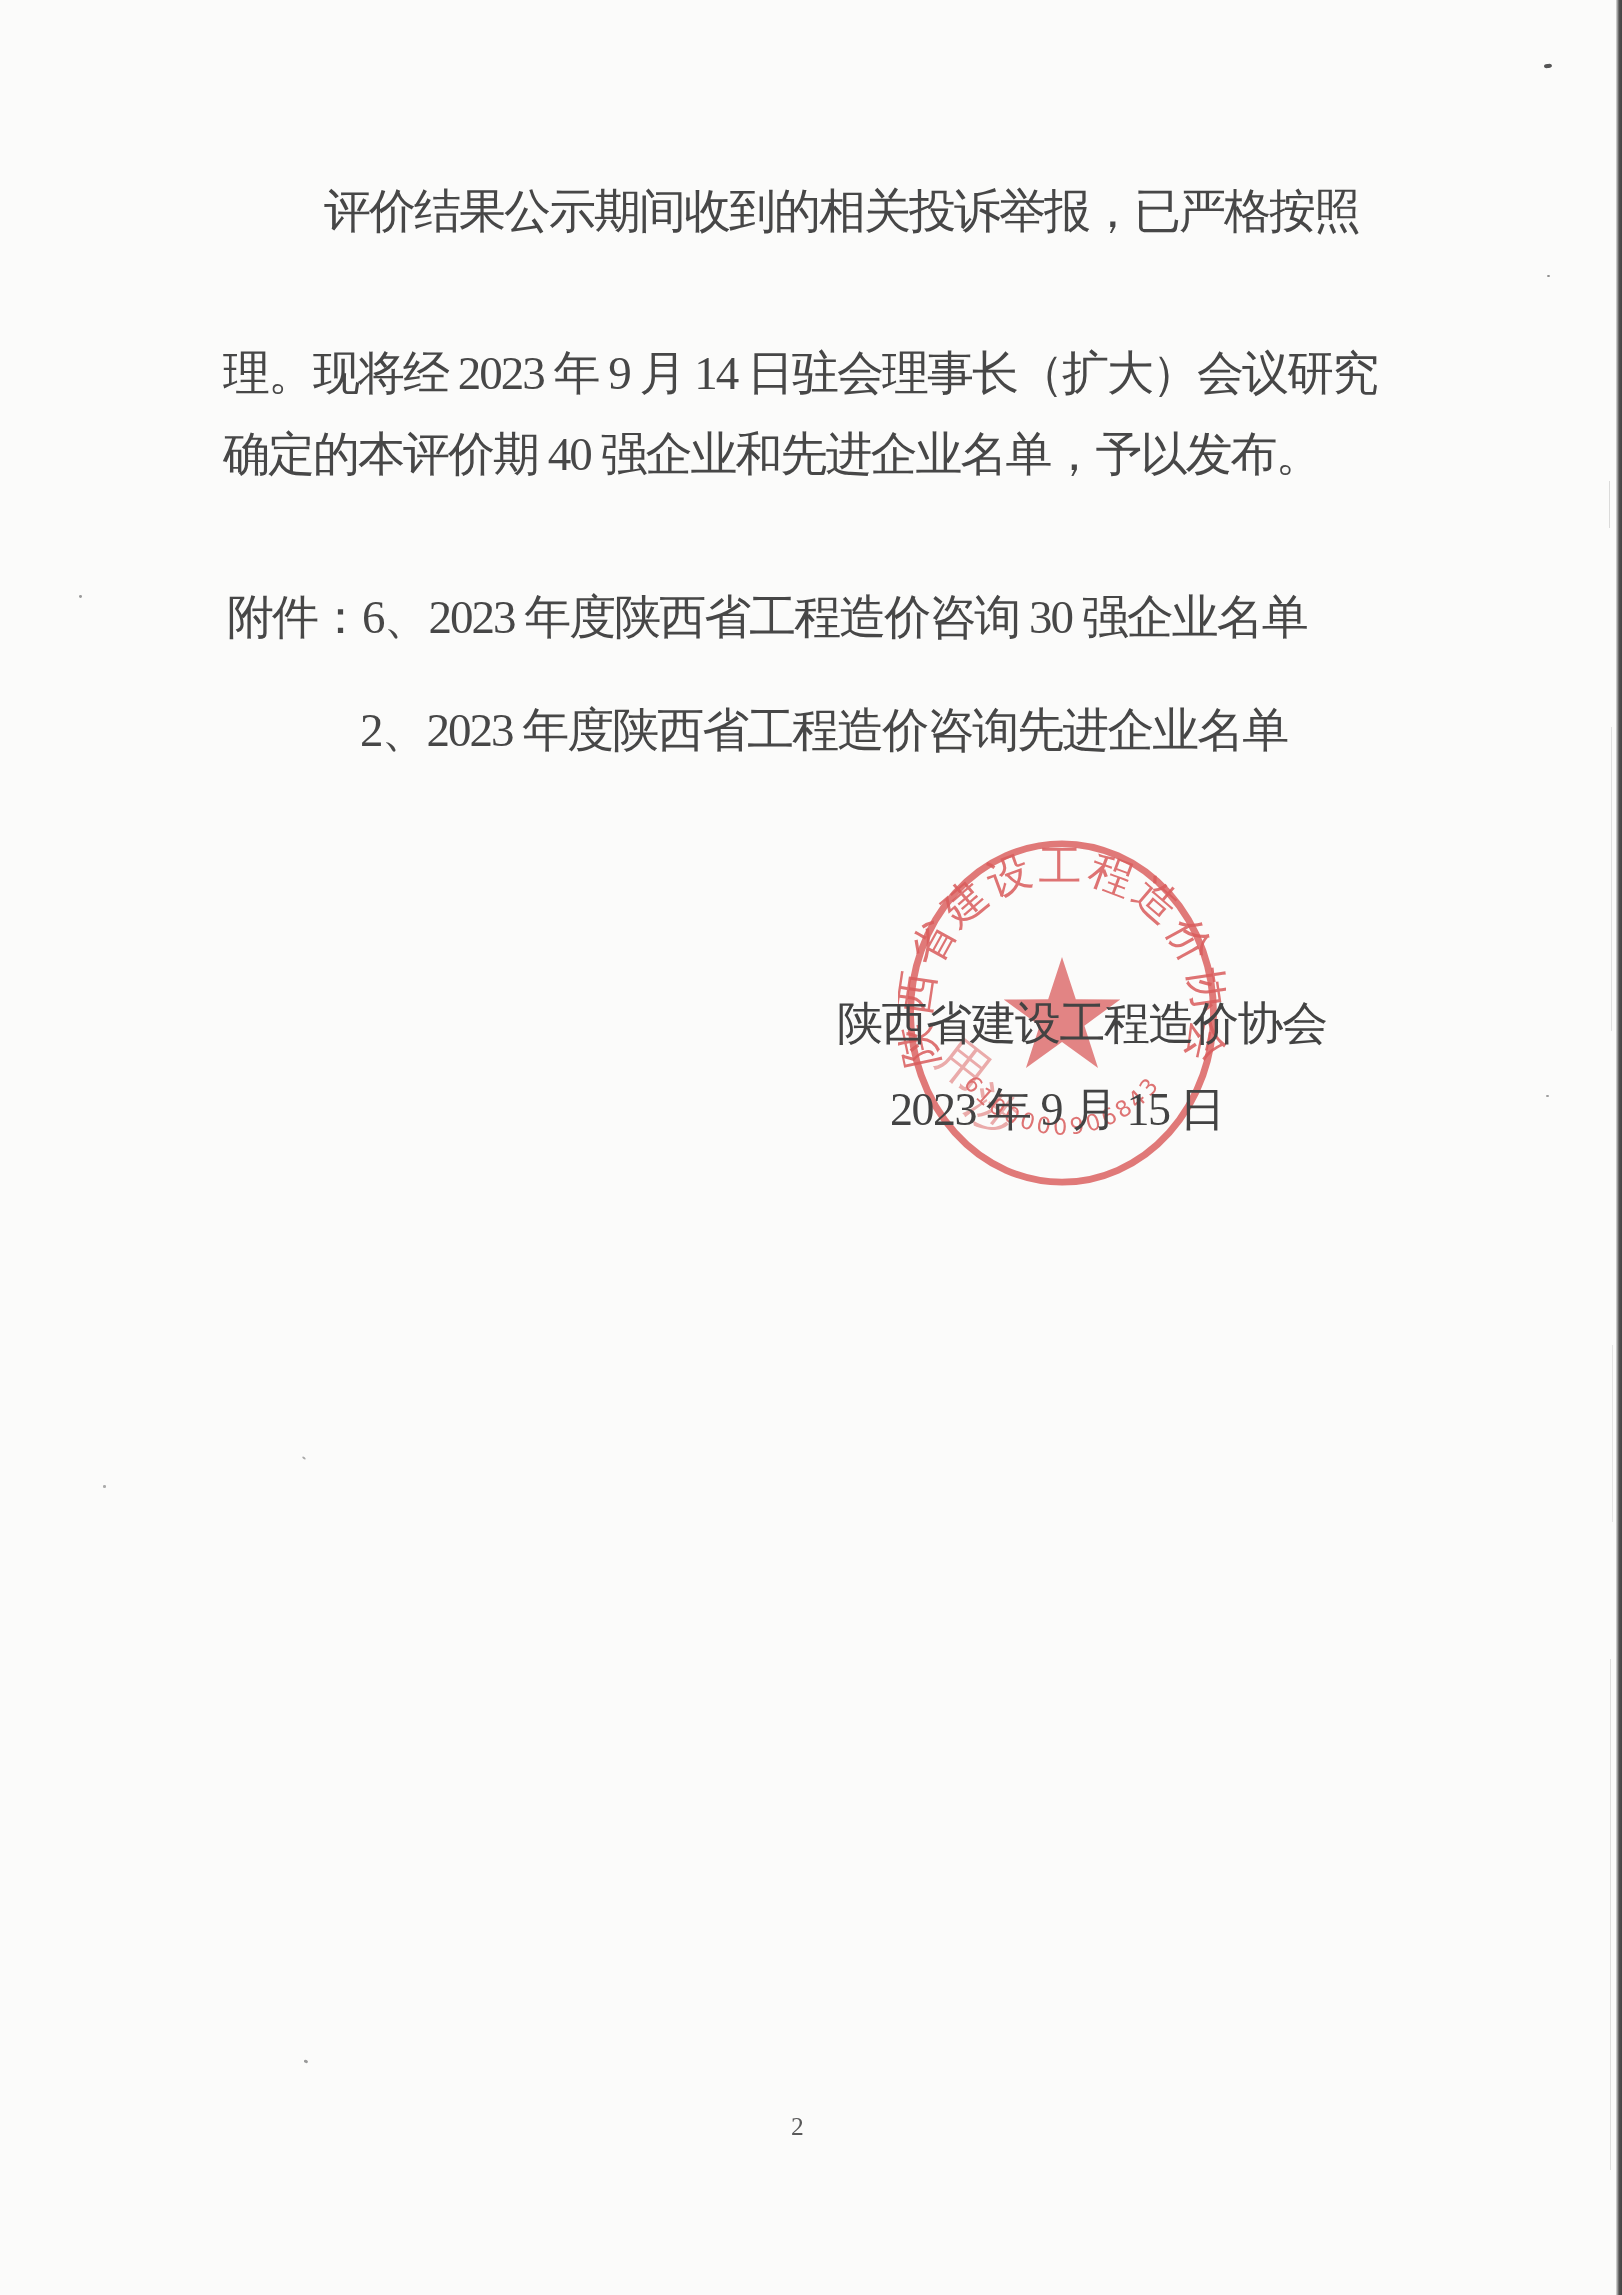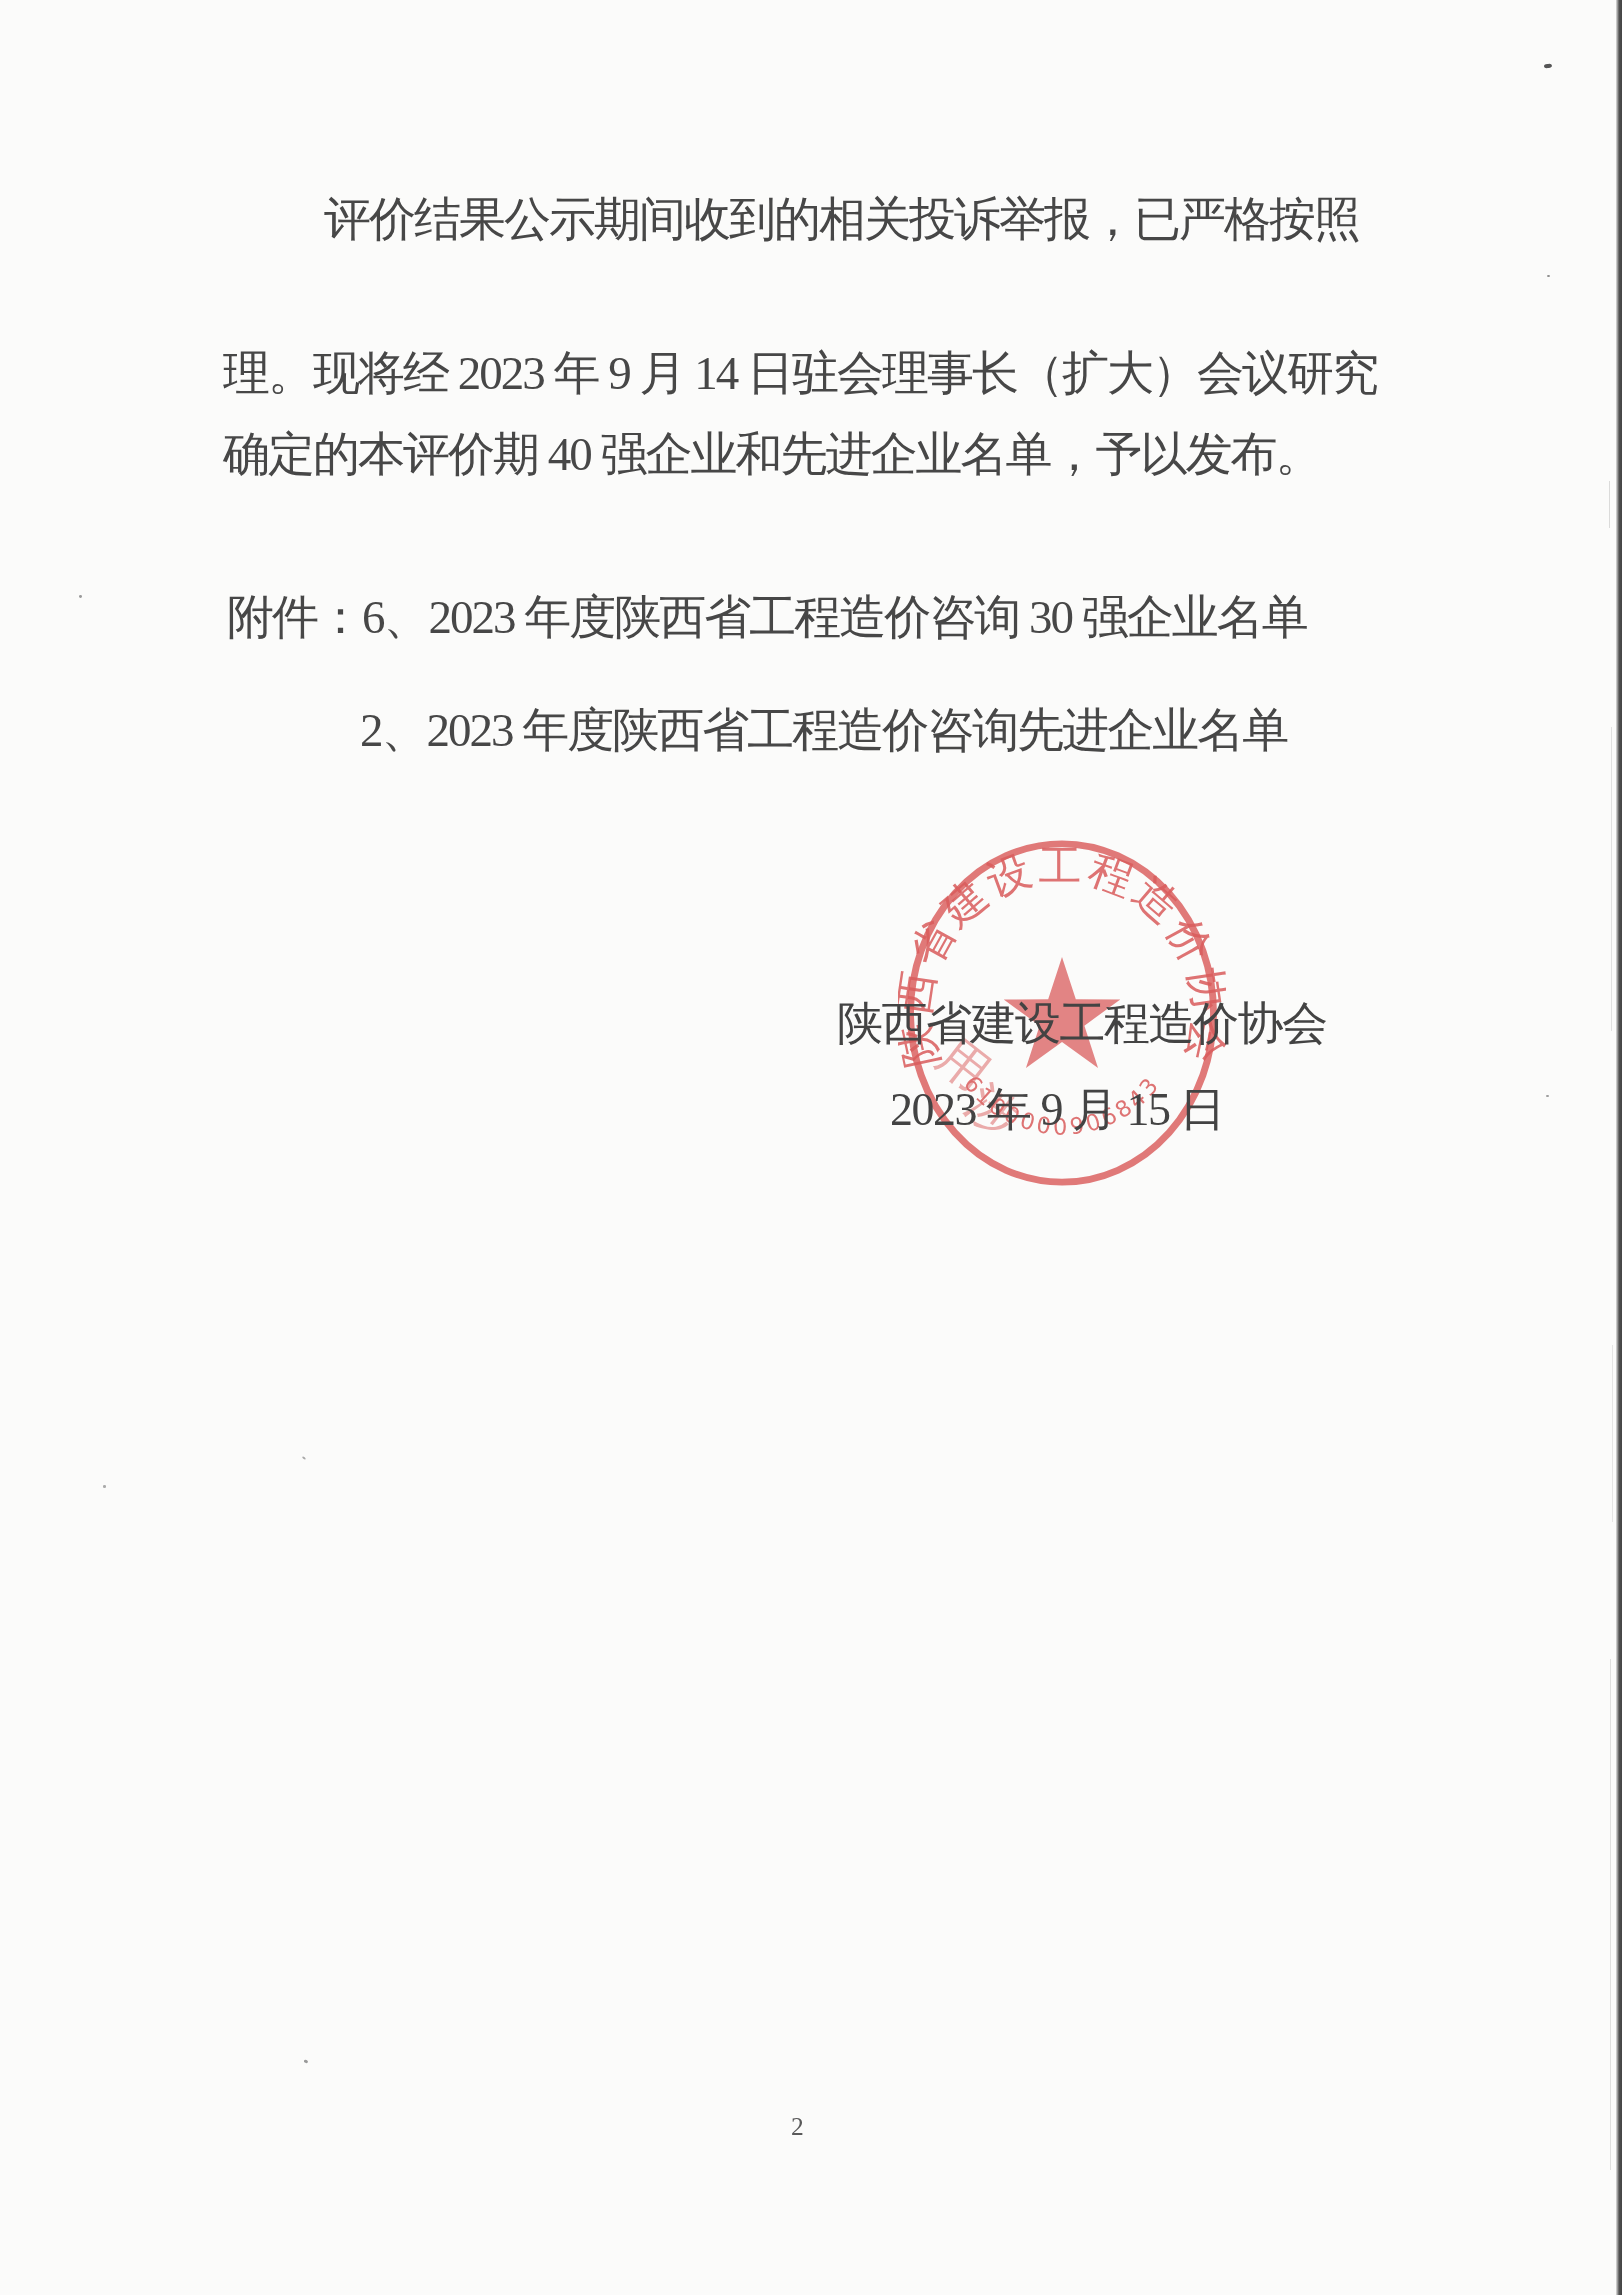--- a/index.html
+++ b/index.html
@@ -76,21 +76,21 @@
   .sp4{left:302px;top:1457px;width:3.9px;height:2px;background:#a8a8a8;transform:rotate(40deg);}
   .sp5{left:304px;top:2060px;width:4.4px;height:2.5px;background:#9a9a9a;transform:rotate(25deg);}
   .sp6{left:103px;top:1485px;width:2.5px;height:2.5px;background:#ababab;}
   .sp7{left:1546px;top:1095px;width:3.4px;height:1.5px;background:#9a9a9a;}
 </style>
 </head>
 <body>
 
 <div class="page">
 
-  <div class="doc-line" style="left:324px;top:194px;">评价结果公示期间收到的相关投诉举报，已严格按照</div>
+  <div class="doc-line" style="left:324px;top:186px;">评价结果公示期间收到的相关投诉举报，已严格按照</div>
   <div class="doc-line" style="left:223px;top:348px;">理。现将经 2023 年 9 月 14 日驻会理事长（扩大）会议研究</div>
   <div class="doc-line" style="left:223px;top:429px;">确定的本评价期 40 强企业和先进企业名单，予以发布。</div>
 
   <div class="doc-line attach-line" style="left:227px;top:592px;">
     <span>附件：</span>
       <span>6、2023 年度陕西省工程造价咨询 30 强企业名单</span>
   </div>
   <div class="doc-line" style="left:360px;top:673px;margin-top:32px;">2、2023 年度陕西省工程造价咨询先进企业名单</div>
 
   <div class="stamp">

